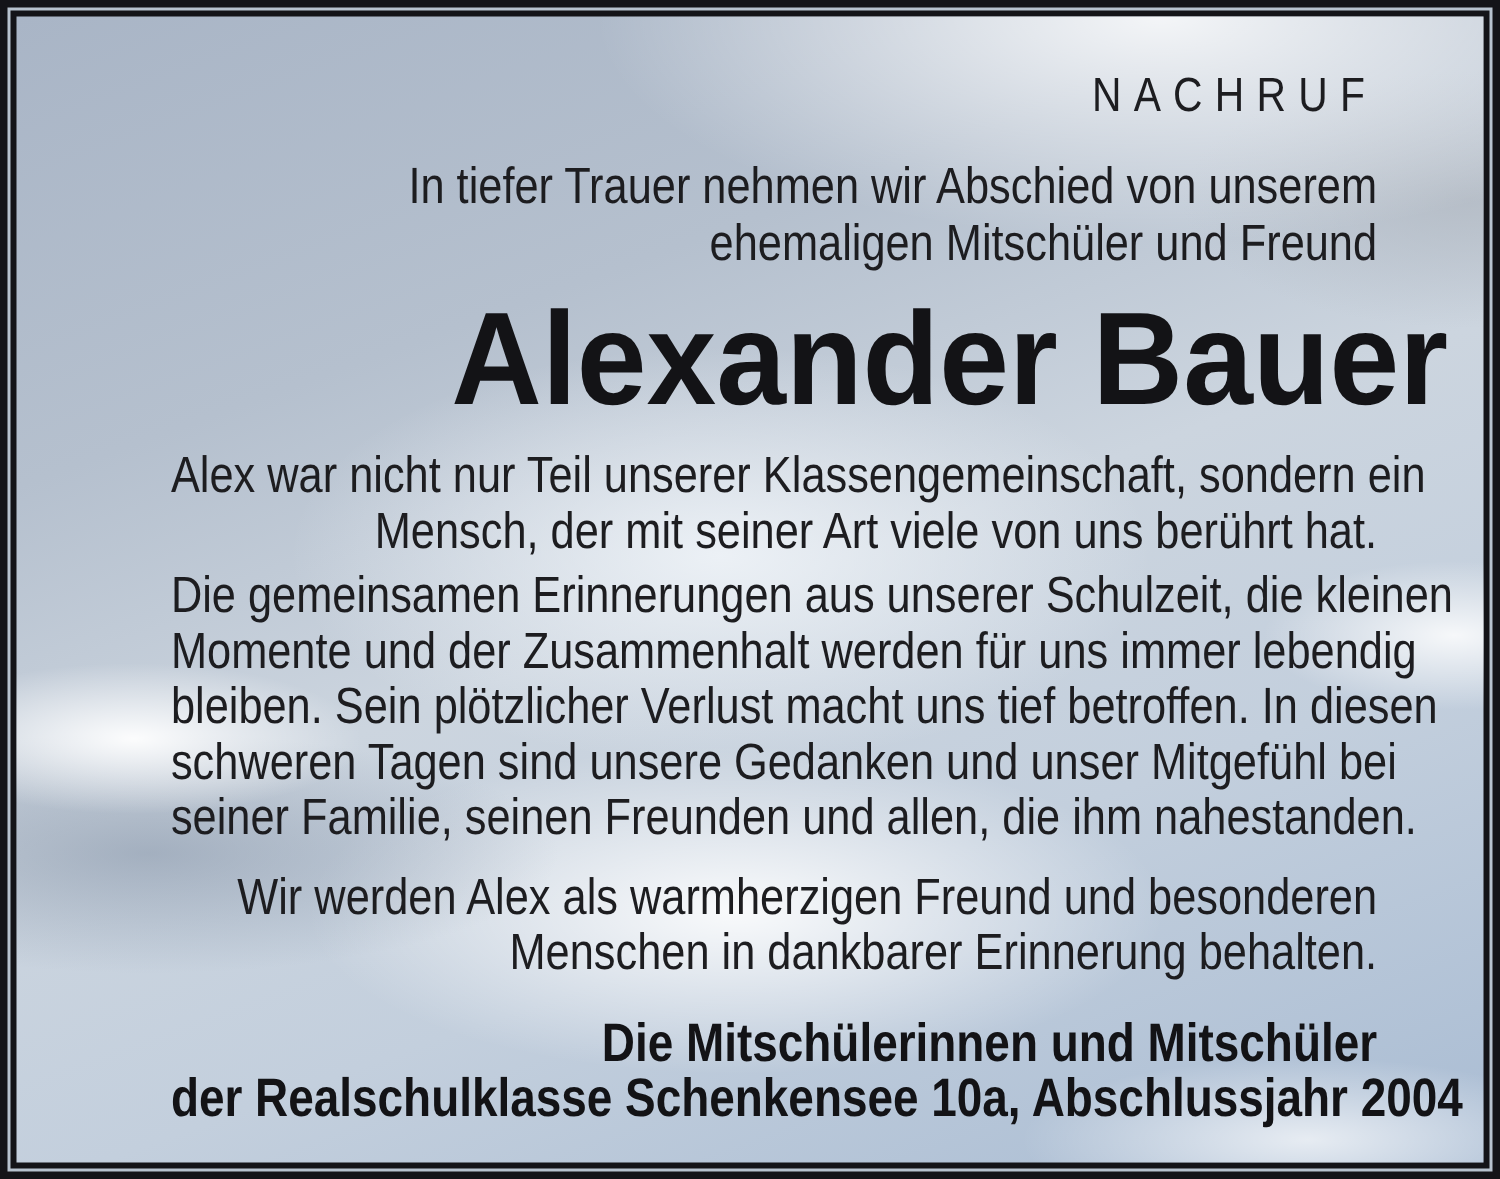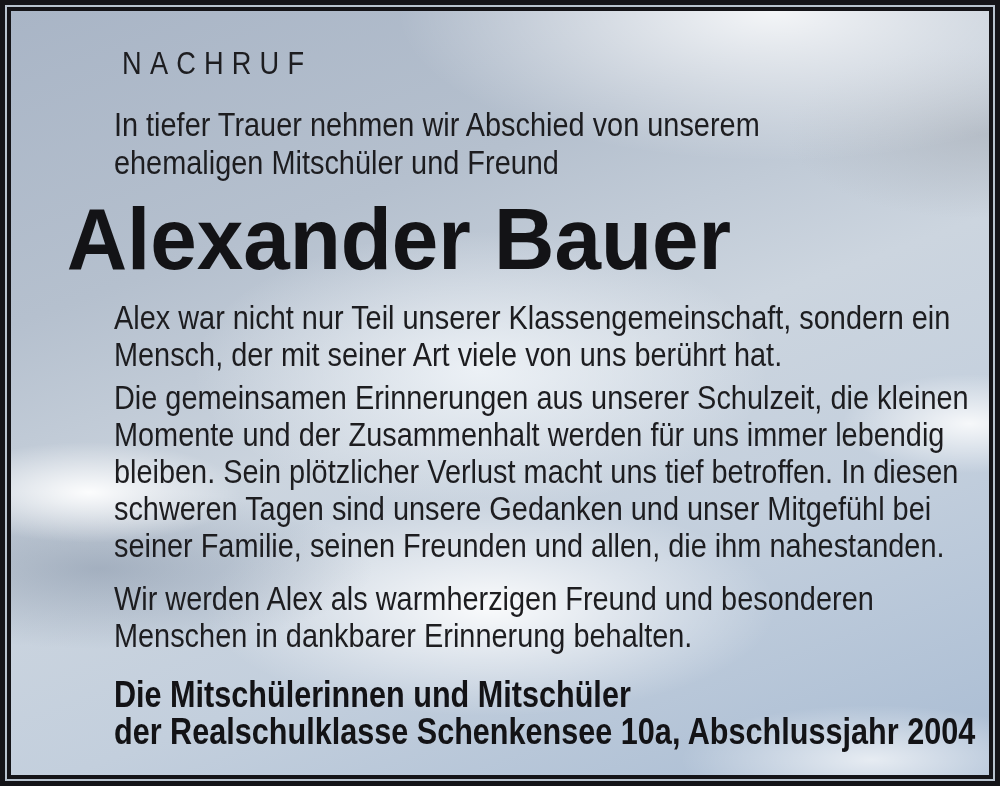--- a/index.html
+++ b/index.html
@@ -29,21 +29,21 @@
       radial-gradient(ellipse 40% 15% at 9% 73%,  rgba(124,139,160,0.50), rgba(124,139,160,0) 70%),
       radial-gradient(ellipse 45% 22% at 49% 78%, rgba(255,255,255,0.90), rgba(255,255,255,0) 65%),
       radial-gradient(ellipse 42% 26% at 48% 47%, rgba(242,246,250,0.85), rgba(242,246,250,0) 70%),
       radial-gradient(ellipse 20% 10% at 98% 54%, rgba(255,255,255,0.85), rgba(255,255,255,0) 65%),
       radial-gradient(ellipse 30% 11% at 88% 98%, rgba(255,255,255,0.70), rgba(255,255,255,0) 65%),
       linear-gradient(160deg, #a9b5c6 0%, #b5c0ce 28%, #ccd5df 50%, #c3cfdd 70%, #a9bcd3 100%);
   }
 
   .content {
     position: absolute; inset: 11px;
-    text-align: left;
+    text-align: right;
     color: var(--text);
     overflow: hidden;
     padding-left: 32px;
   }
   .cond { transform: scaleX(0.85); transform-origin: 50% 0; }
 
   .kind-label {
     margin-top: 34px;
     font-size: 32px;
     line-height: 36px;

